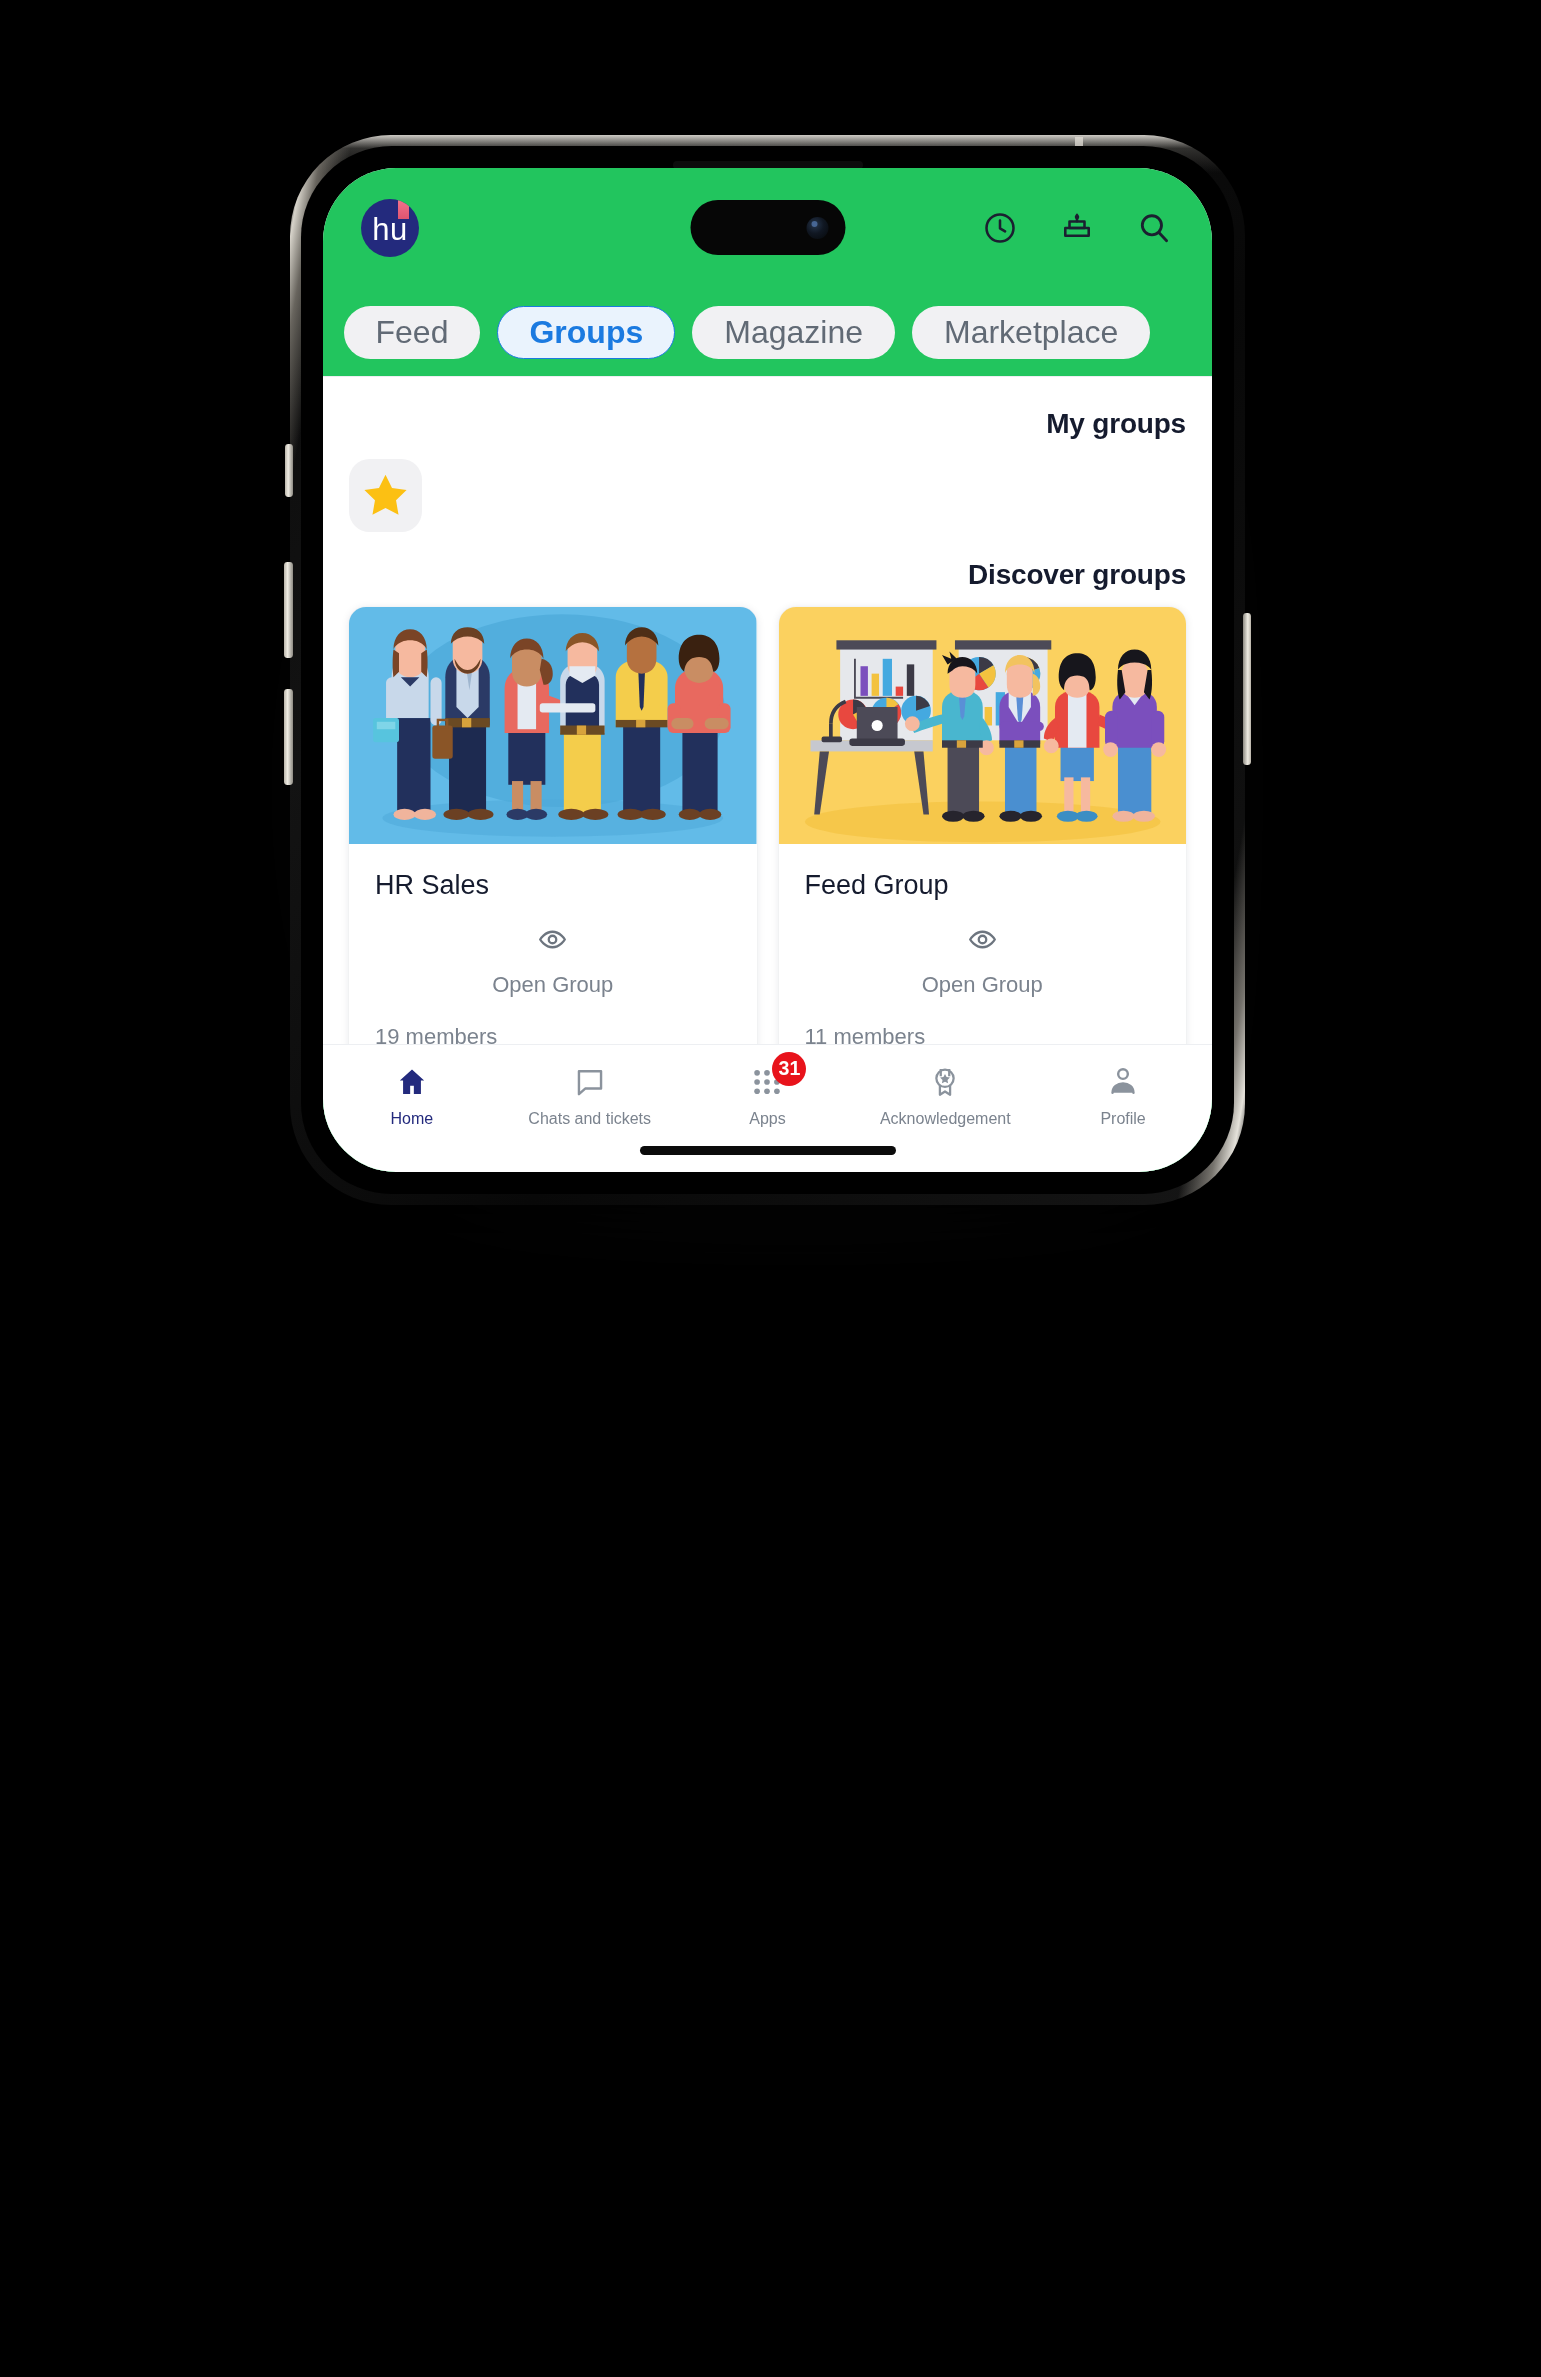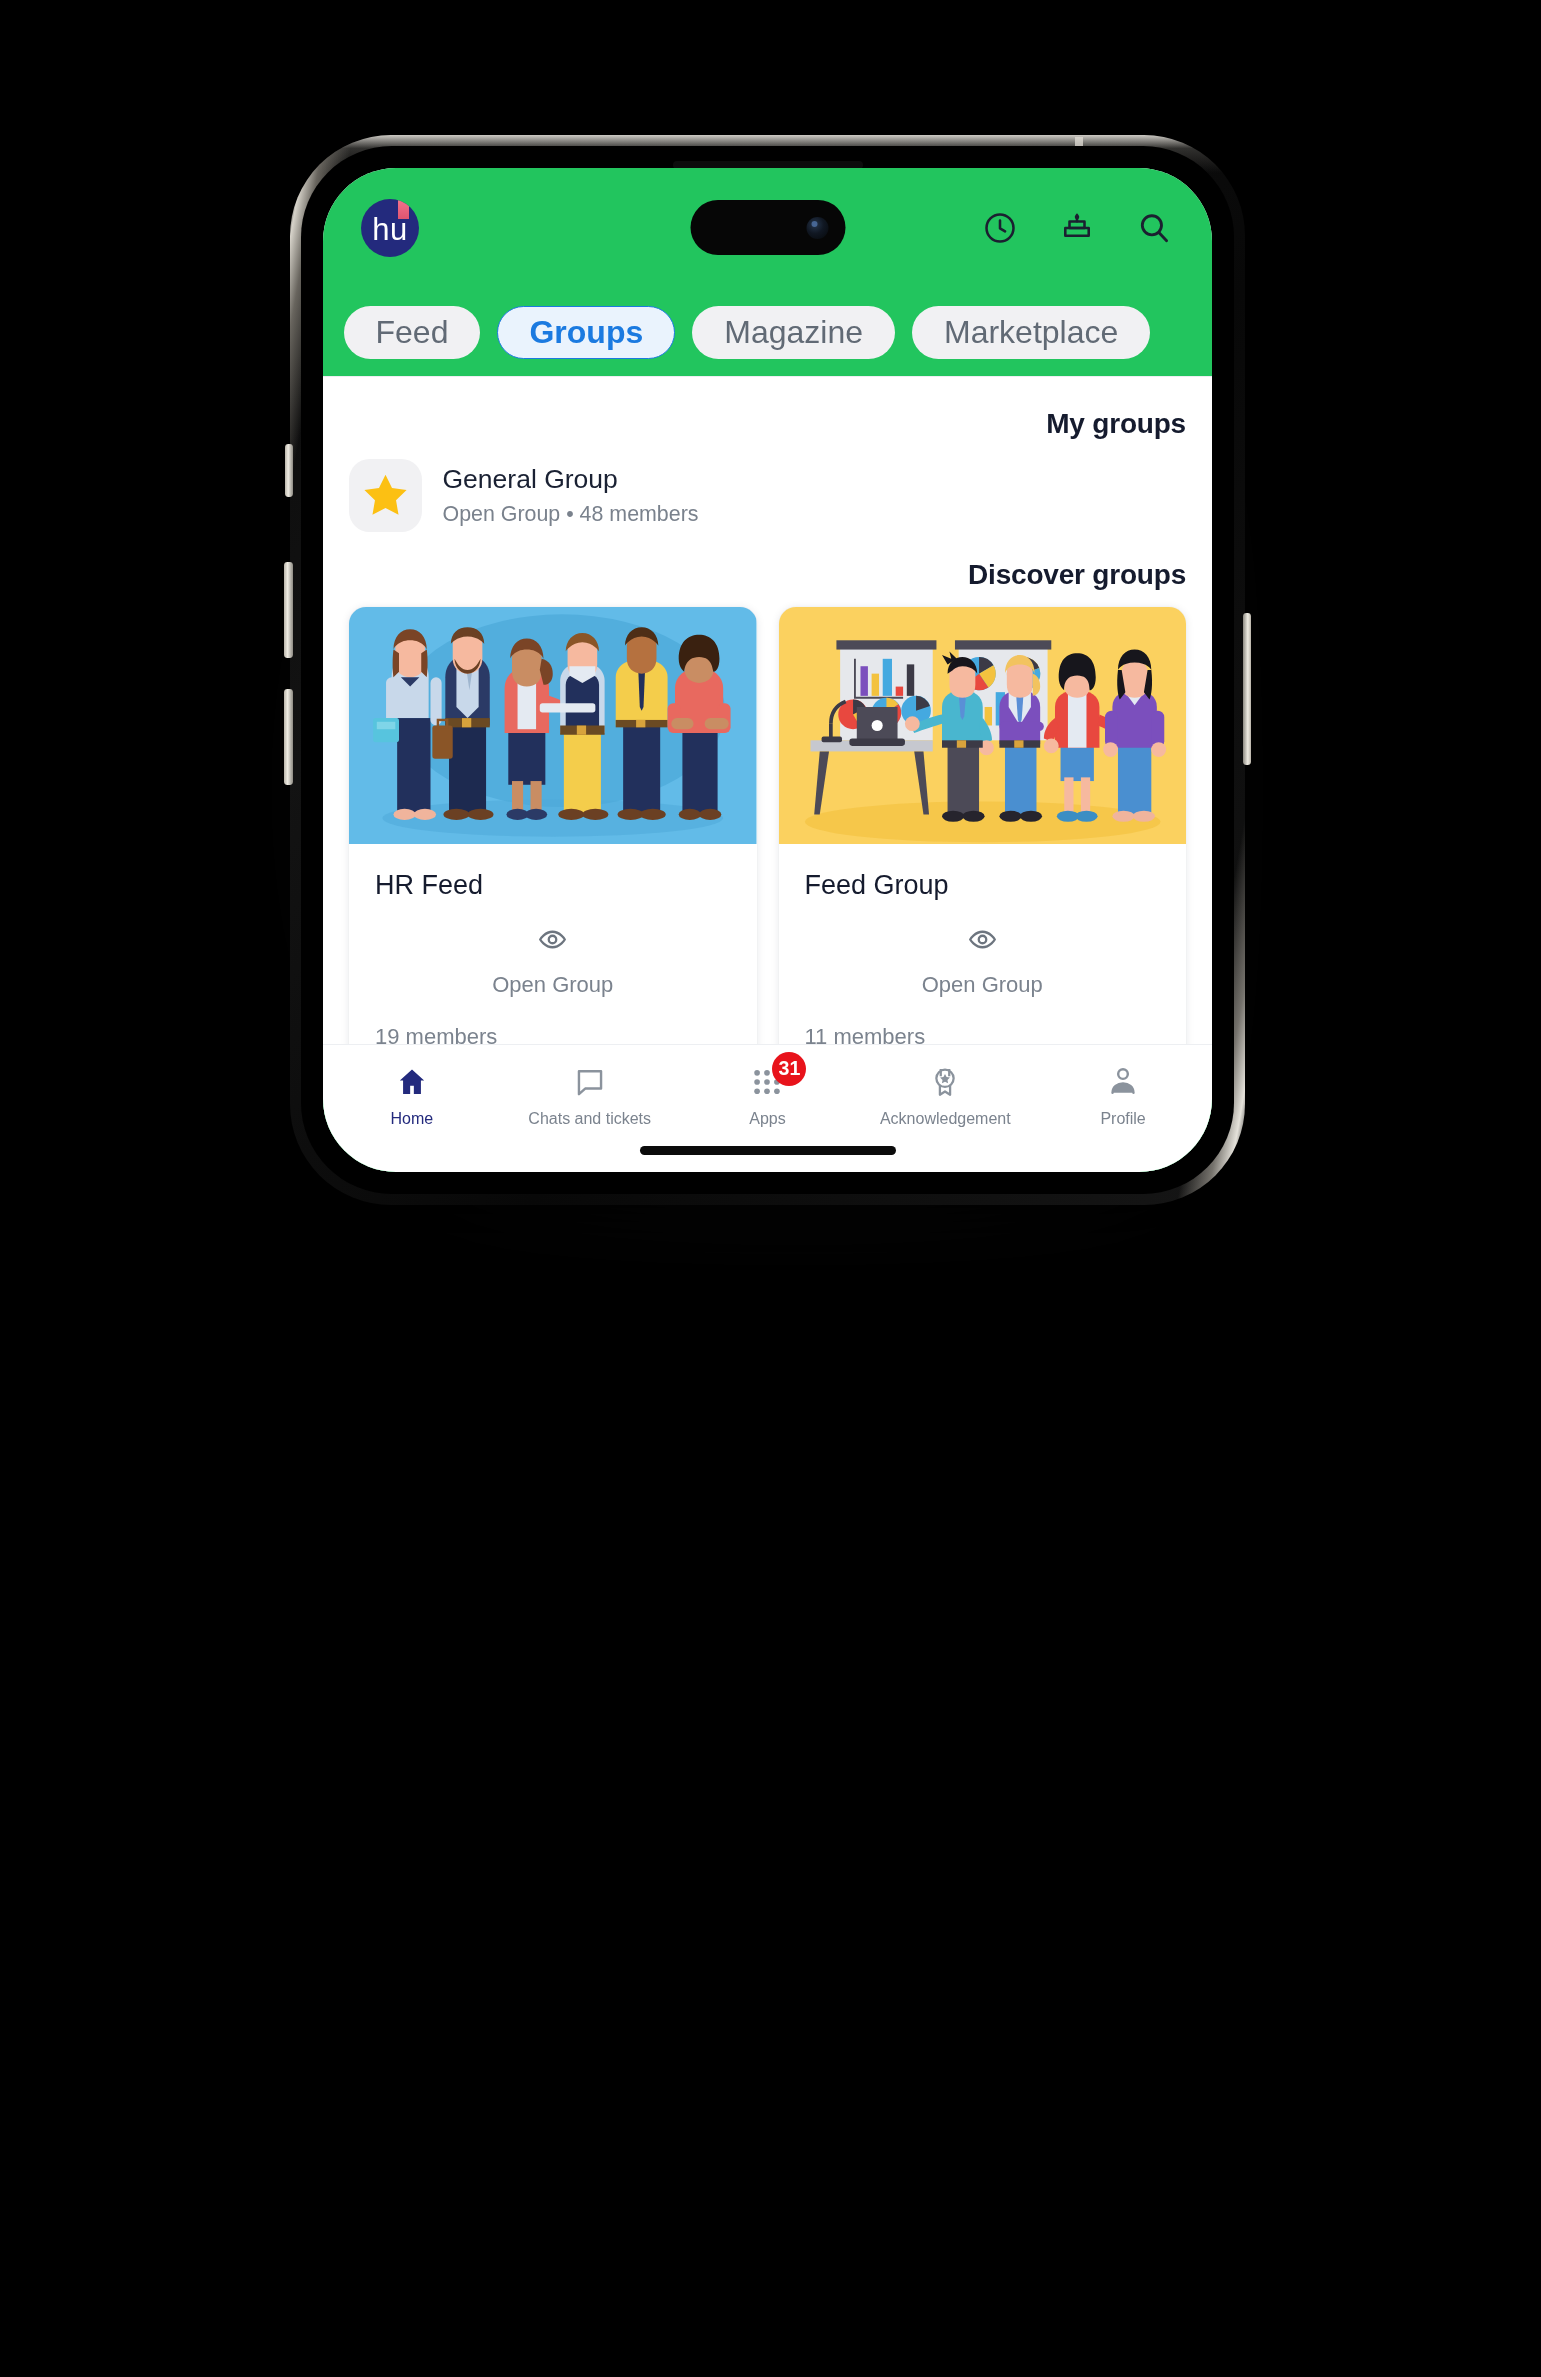--- a/index.html
+++ b/index.html
@@ -270,24 +270,20 @@
           <div class="content">
 
             <div class="section-title">My groups</div>
 
             <div class="mygroup-row">
               <div class="mygroup-ava">
                 <svg width="53" height="53" viewBox="0 0 24 24" fill="#fcc013">
                   <path d="M12 2.6l2.95 5.98 6.6.96-4.78 4.66 1.13 6.57L12 17.67 6.1 20.77l1.13-6.57L2.45 9.54l6.6-.96z"></path>
                 </svg>
               </div>
-              <div class="mygroup-meta">
-                <div class="mygroup-name">General Group</div>
-                <div class="mygroup-sub">Open Group • 48 members</div>
-              </div>
             </div>
 
             <div class="section-title" style="padding-top:22px">Discover groups</div>
 
             <div class="cards">
 
               <div class="gcard">
                 <div class="gcard-hero">
                   <svg viewBox="0 0 220 132" preserveAspectRatio="xMidYMid slice">
                     <rect width="220" height="132" fill="#62bbe8"></rect>
@@ -375,21 +371,21 @@
                       <rect x="172" y="54" width="7" height="16" rx="3" fill="#e8695f"></rect>
                       <rect x="199" y="54" width="7" height="16" rx="3" fill="#e8695f"></rect>
                       <rect x="174" y="62" width="12" height="6" rx="3" fill="#c98d63"></rect>
                       <rect x="192" y="62" width="13" height="6" rx="3" fill="#c98d63"></rect>
                       <path d="M181 28c0-5 3.4-8 8-8s8 3 8 8v7c0 5-3.4 8-8 8s-8-3-8-8z" fill="#c98d63"></path>
                       <path d="M178 30c0-9 5-13 11-13s11 4 11 13c0 5-2 7-3 7s0-8-8-8-8 8-8 8-3-2-3-7z" fill="#3a2110"></path>
                     </g>
                   </svg>
                 </div>
                 <div class="gcard-body">
-                  <div class="gcard-title">HR Feed</div>
+                  <div class="gcard-title">HR Sales</div>
                   <div class="gcard-privacy">
                     <span>
                       <svg width="29" height="29" viewBox="0 0 24 24" fill="none" stroke="#6d757f" stroke-width="1.9" stroke-linecap="round" stroke-linejoin="round">
                         <path d="M1.8 12S5.6 5.6 12 5.6 22.2 12 22.2 12 18.4 18.4 12 18.4 1.8 12 1.8 12z"></path>
                         <circle cx="12" cy="12" r="3.1"></circle>
                       </svg>
                     </span>
                     <span class="gcard-privacy-text">Open Group</span>
                   </div>
                   <div class="gcard-members">19 members</div>

